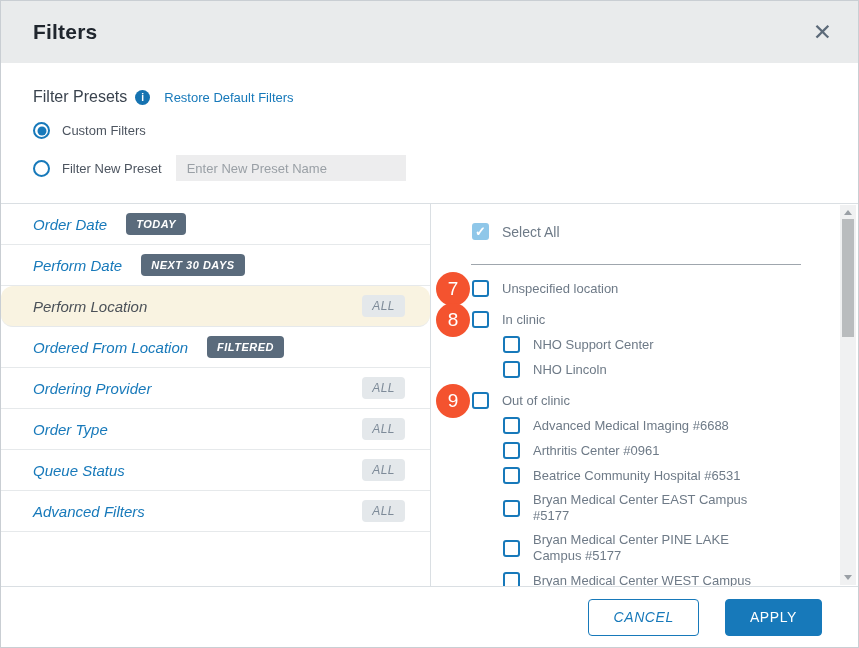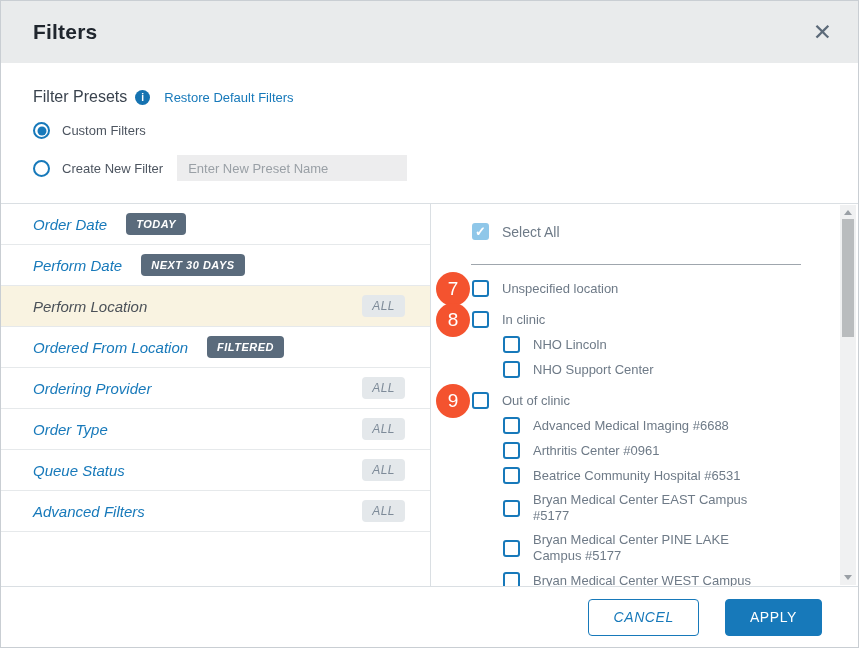--- a/index.html
+++ b/index.html
@@ -53,21 +53,21 @@
   
   .body { flex:1 1 auto; display:flex; border-top:1px solid #dadfe3; min-height:0; }
 
   
   .left { width:430px; flex:0 0 430px; border-right:1px solid #dadfe3; }
   .cat-row {
     height:41px; display:flex; align-items:center; padding:0 25px 0 32px;
     border-bottom:1px solid #e6e9eb; cursor:pointer; background:#fff;font-style:italic;
   }
   .cat-row .cat-label { font-size:15px; color:#1779ba; }
-  .cat-row.active { background:#f9f3e1; }
+  .cat-row.active { background:#f9f3e1;border-radius:12px; }
   .cat-row.active .cat-label { color:#4b5158; }
   .badge {
     margin-left:auto; border-radius:4px; letter-spacing:.5px; white-space:nowrap;
   }
   .badge.dark { background:#5a6b7c; color:#fff; font-size:11px; font-weight:bold; padding:5px 10px;margin-left:19px; }
   .badge.light { background:#e4e8eb; color:#7e8b99; font-size:12px; padding:4px 10px; }
 
   
   .right { flex:1 1 auto; position:relative; overflow:hidden; padding-right:20px; }
   .select-all-row { display:flex; align-items:center; margin:19px 0 0 41px; cursor:pointer; }
@@ -129,21 +129,21 @@
       <span class="presets-title">Filter Presets</span>
       <span class="info">i</span>
       <a class="restore">Restore Default Filters</a>
     </div>
     <div class="radio-row">
       <span class="radio checked"></span>
       <span class="radio-label">Custom Filters</span>
     </div>
     <div class="radio-row">
       <span class="radio"></span>
-      <span class="radio-label">Create New Filter</span>
+      <span class="radio-label">Filter New Preset</span>
       <input class="preset-input" placeholder="Enter New Preset Name" style="">
     </div>
   </div>
 
   <div class="body">
     <div class="left">
         <div class="cat-row">
     <span class="cat-label">Order Date</span>
     <span class="badge dark">TODAY</span>
   </div>
@@ -190,26 +190,26 @@
     <span class="loc-label">Unspecified location</span>
   </div>
           <div class="loc-row lvl1">
     <span class="num-badge">8</span>
     <span class="cb"></span>
     <span class="loc-label">In clinic</span>
   </div>
           <div class="loc-row lvl2">
 
     <span class="cb"></span>
+    <span class="loc-label">NHO Support Center</span>
+  </div>
+          <div class="loc-row lvl2">
+
+    <span class="cb"></span>
     <span class="loc-label">NHO Lincoln</span>
-  </div>
-          <div class="loc-row lvl2">
-
-    <span class="cb"></span>
-    <span class="loc-label">NHO Support Center</span>
   </div>
           <div class="loc-row lvl1">
     <span class="num-badge">9</span>
     <span class="cb"></span>
     <span class="loc-label">Out of clinic</span>
   </div>
           <div class="loc-row lvl2">
 
     <span class="cb"></span>
     <span class="loc-label">Advanced Medical Imaging #6688</span>

